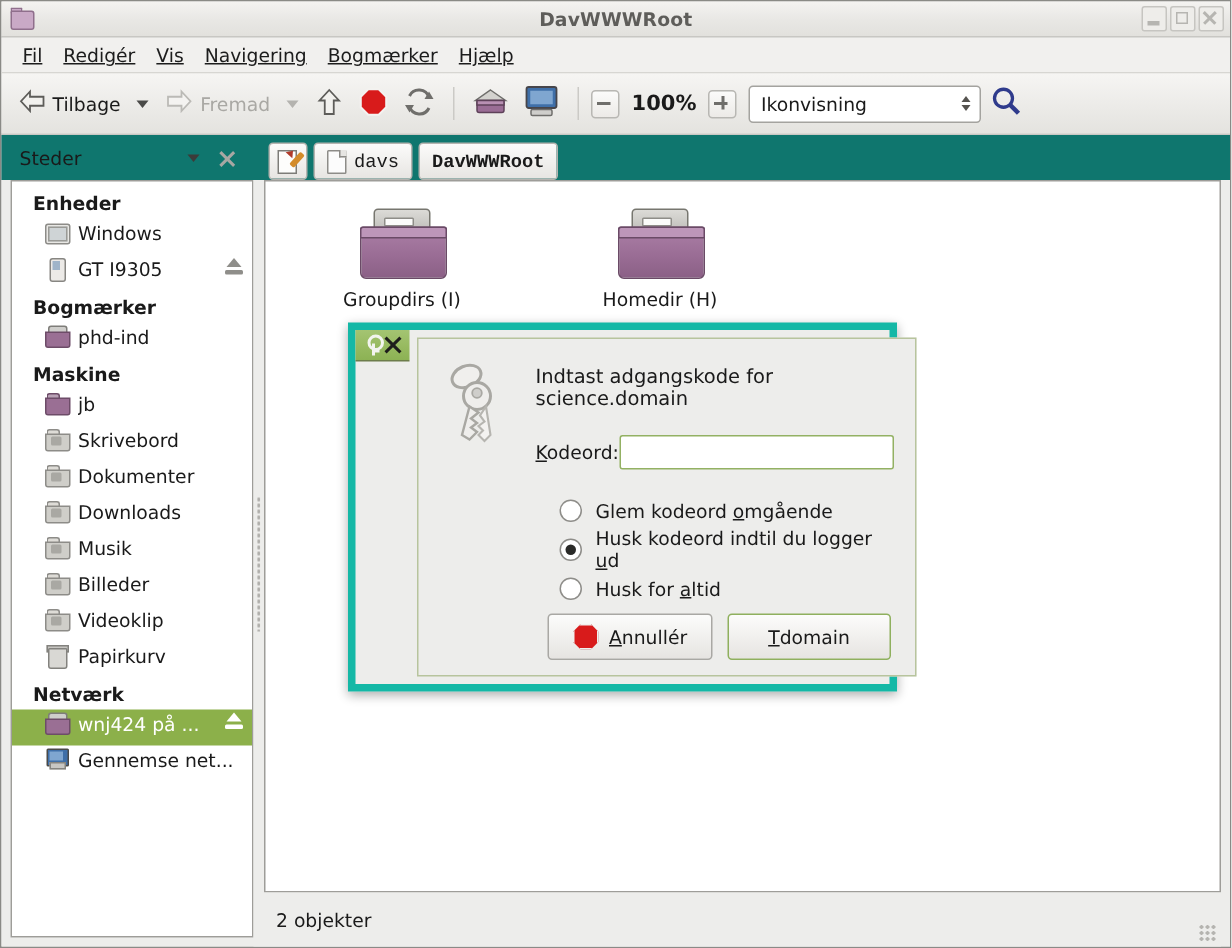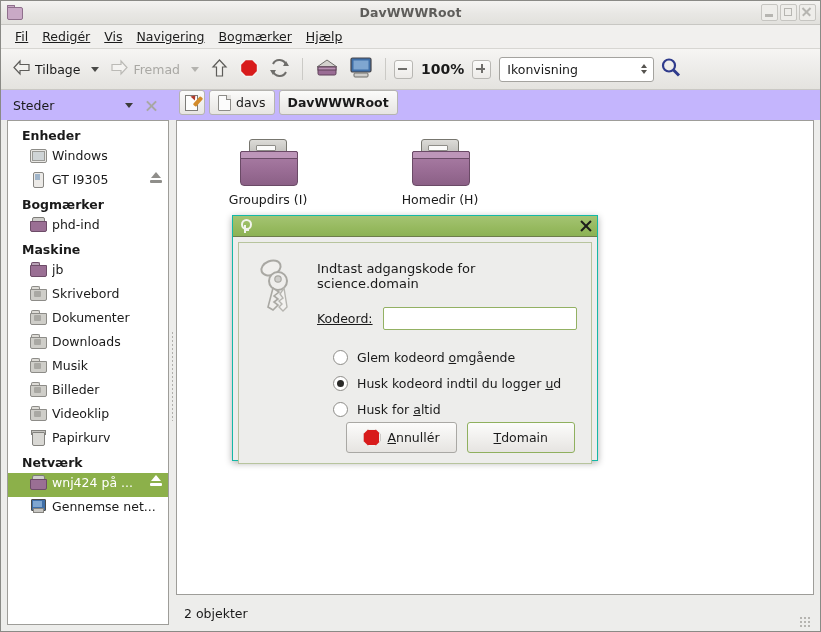--- a/index.html
+++ b/index.html
@@ -117,35 +117,35 @@
     background: #ffffff; padding: 0 4px 0 7px;
     font-size: 12.5px;
   }
   .spin { display: flex; flex-direction: column; align-items: center; gap: 2px; padding-right: 2px;}
   .spin .up { width:0;height:0;border-left:3.5px solid transparent;border-right:3.5px solid transparent;border-bottom:4px solid #55534f;}
   .spin .dn { width:0;height:0;border-left:3.5px solid transparent;border-right:3.5px solid transparent;border-top:4px solid #55534f;}
 
   
   .locbar {
     height: 30px; min-height: 30px;
-    background: #c4b5fd;
-    display: flex; align-items: flex-start;
+    background: #0f766e;
+    display: flex; align-items: flex-end;
   }
   .sidehead {
     width: 168px; min-width: 168px; height: 30px;
     display: flex; align-items: center; box-sizing: border-box;
     padding: 0 8px 0 12px; gap: 4px;
     border-right: 1px solid transparent;
   }
   .sidehead .lbl { flex: 1; font-size: 12.5px; }
   .sh-chev { width:0;height:0;border-left:4.5px solid transparent;border-right:4.5px solid transparent;border-top:5px solid #3c3b39; margin-right: 8px;}
   .sh-close { width: 13px; height: 13px; position: relative; margin-right: 2px;}
   .sh-close i { position:absolute; left:0; top:6px; width:13px;height:2px;background:#a8a7a3;}
   .sh-close i.a{transform:rotate(45deg);} .sh-close i.b{transform:rotate(-45deg);}
-  .crumbs { display: flex; align-items: center; gap: 4px; padding-left: 10px; }
+  .crumbs { display: flex; align-items: center; gap: 4px; padding-left: 10px; font-family: Liberation Mono, monospace; }
   .crumb {
     display: flex; align-items: center; gap: 5px;
     height: 23px; padding: 0 8px;
     border: 1px solid #b5b4b0; border-radius: 3px;
     background: linear-gradient(to bottom,#fbfbfa,#e7e5e2);
     font-size: 12.5px;
   }
   .crumb.active { font-weight: bold; }
   .crumb.iconbtn { padding: 0 5px; }
   .doc-icon {
@@ -257,24 +257,24 @@
     position: absolute; right: 3px; bottom: 3px; width: 12px; height: 12px;
     background-image: radial-gradient(#b5b4b0 40%, transparent 41%);
     background-size: 4px 4px;
   }
 
   
   .dialog {
     position: absolute; left: 231px; top: 214px;
     width: 366px; height: 246px;
     box-sizing: border-box;
-    border: 1px solid #14b8a6;
+    border: 5px solid #14b8a6;
     background: #ededeb;
     box-shadow: 0 2px 7px rgba(0,0,0,0.33);
-    display: flex; flex-direction: column;
+    display: flex; 
   }
   .dlg-title {
     height: 20px; min-height: 20px;
     background: linear-gradient(to bottom,#a4c472 0%, #97ba60 55%, #8cb254 100%);
     border-bottom: 1px solid #6d7d4b;
     display: flex; align-items: center; justify-content: space-between;
     padding: 0 4px 0 5px;
   }
   .dlg-keyicon { width: 13px; height: 14px; position: relative; }
   .dlg-keyicon .ring { position:absolute; left:3px; top:0; width:7px;height:7px;border:2px solid #f2f4ee;border-radius:50%;}
@@ -286,21 +286,21 @@
   .dlg-inner {
     flex: 1; margin: 5px; border: 1px solid #b7c49d;
     background: #ededeb;
     padding: 12px 14px 10px 12px;
     display: flex; flex-direction: column;
   }
   .dlg-top { display: flex; gap: 14px; }
   .keys-icon { width: 52px; height: 60px; flex: none; position: relative; }
   .dlg-fields { flex: 1; }
   .dlg-msg { font-size: 13px; margin: 6px 0 16px 0; }
-  .field-row { display: flex; align-items: center; gap: 10px; margin-bottom: 14px; text-decoration: underline; }
+  .field-row { display: flex; align-items: center; margin-bottom: 14px; }
   .field-label { font-size: 12.5px; }
   .pw-input {
     flex: 1; height: 23px; box-sizing: border-box;
     background: #ffffff; border: 1px solid #93b163; border-radius: 2px;
   }
   .radios { margin-left: 82px; }
   .radio-row { display: flex; align-items: center; gap: 9px; height: 26px; }
   .radio {
     width: 13px; height: 13px; border-radius: 50%;
     border: 1px solid #8e8d89; background: #ffffff;

